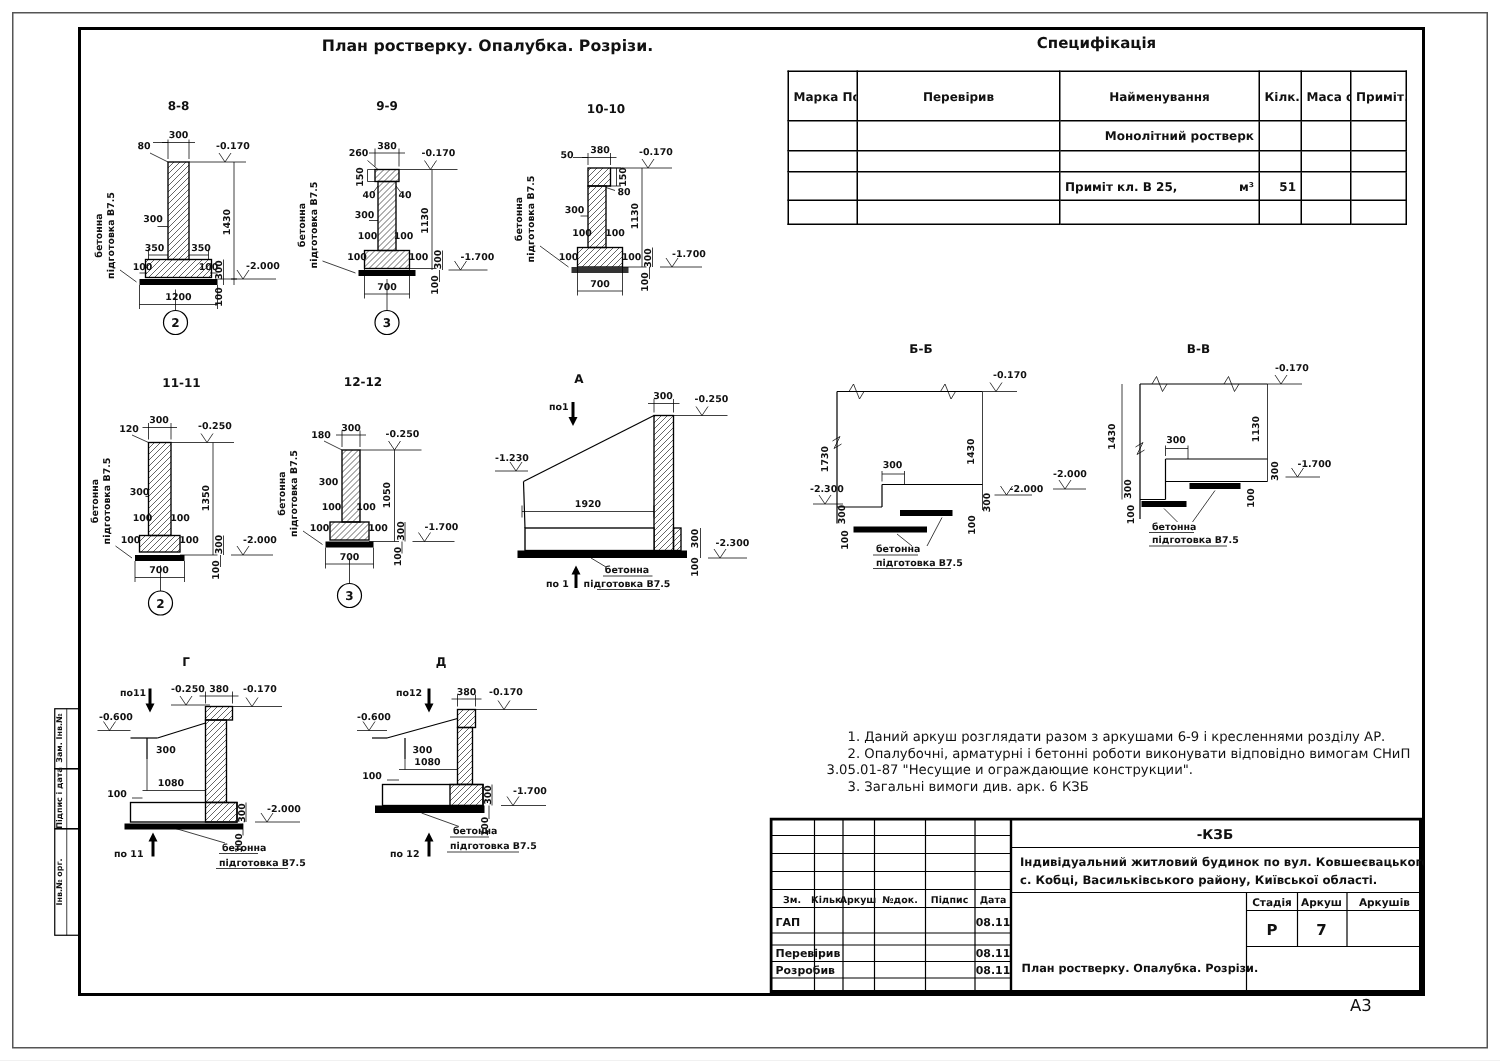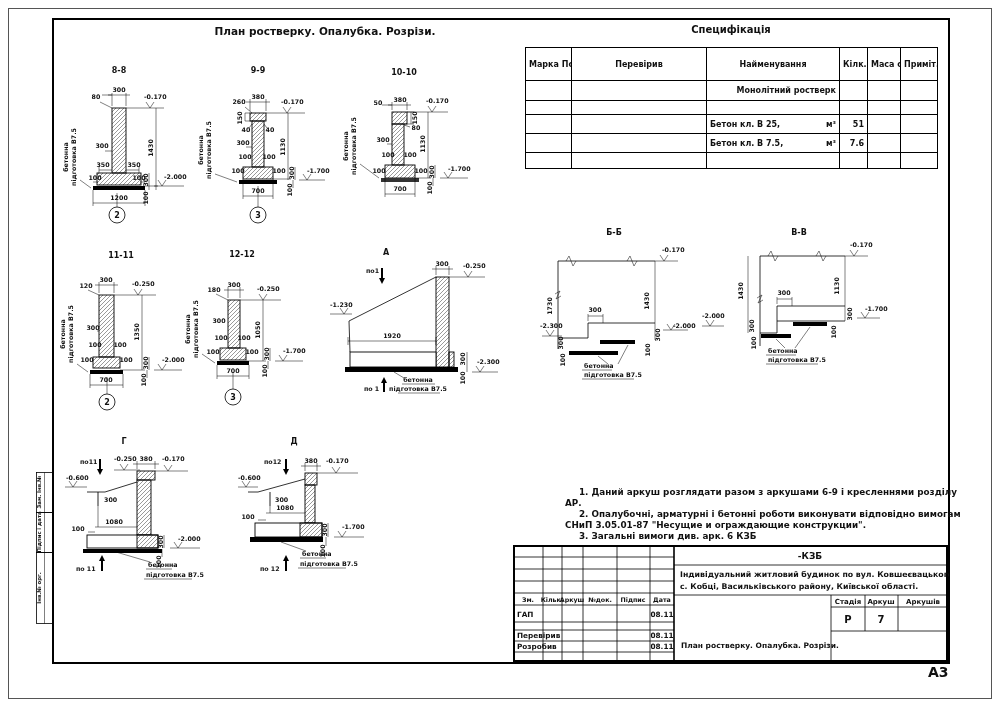--- a/index.html
+++ b/index.html
@@ -1,37 +1,37 @@
 <!DOCTYPE html>
 <html><head>
 <meta charset="utf-8">
 <style>
   html,body{margin:0;padding:0;background:#e8e8e8;}
   .page{position:relative;width:1000px;height:707px;background:#fff;font-family:"DejaVu Sans",sans-serif;overflow:hidden;}
   .outer-border{position:absolute;left:8px;top:8px;width:982px;height:689px;border:1px solid #555;}
   .frame{position:absolute;left:52px;top:18px;width:894px;height:642px;border:2px solid #000;}
   .sheet-title{position:absolute;left:185px;top:25px;width:280px;text-align:center;font-size:10.5px;font-weight:bold;color:#111;}
-  .a3{position:absolute;left:928px;top:664px;font-size:14px;font-weight:bold;color:#111;}
+  .a3{position:absolute;left:900px;top:664px;font-size:11px;font-weight:normal;color:#111;}
   .sec{position:absolute;}
   svg text{fill:#111;}
   .d{font:bold 6.3px "DejaVu Sans",sans-serif;}
   .tt{font:bold 8px "DejaVu Sans",sans-serif;}
   .s{stroke:#000;stroke-width:0.8;fill:none;}
   .sh{stroke:#000;stroke-width:0.9;}
   .thin{stroke:#000;stroke-width:0.5;fill:none;}
   
   .spec{position:absolute;left:525px;top:24px;width:412px;color:#111;}
   .spec-title{text-align:center;font-size:10px;font-weight:bold;margin-bottom:12px;}
   table.spec-t{border-collapse:collapse;width:412px;table-layout:fixed;}
   table.spec-t td{border:1px solid #000;font-size:8px;font-weight:bold;padding:0 3px;overflow:hidden;white-space:nowrap;}
   table.spec-t .hd{text-align:center;height:32px;}
   .cell-flex{display:flex;justify-content:space-between;}
   .ctr{text-align:right;}
   
-  .notes{position:absolute;left:565px;top:487px;width:398px;font-size:8.8px;font-weight:bold;color:#111;line-height:1.25;}
+  .notes{position:absolute;left:551px;top:487px;width:398px;font-size:8.8px;font-weight:normal;color:#111;line-height:1.25;}
   .notes div{text-indent:14px;}
 </style>
 </head>
 <body>
 
 <div class="page">
   <div class="outer-border"></div>
   <div class="frame"></div>
 
   <div class="sheet-title">План ростверку. Опалубка. Розрізи.</div>
@@ -70,38 +70,25 @@
             <td></td>
             <td></td>
             <td></td>
             <td></td>
           </tr>
       <tr style="height:19px">
         <td></td>
             <td></td>
         <td>
               <span class="cell-flex">
-                <span>Бетон кл. В 25,</span>
+                <span>Приміт кл. В 25,</span>
                 <span>м³</span>
               </span>
             </td>
         <td class="ctr">51</td>
-        <td></td>
-            <td></td>
-      </tr>
-      <tr style="height:19px">
-        <td></td>
-            <td></td>
-        <td>
-              <span class="cell-flex">
-                <span>Бетон кл. В 7.5,</span>
-                <span>м³</span>
-              </span>
-            </td>
-        <td class="ctr">7.6</td>
         <td></td>
             <td></td>
       </tr>
       <tr style="height:16px">
             <td></td>
             <td></td>
             <td></td>
             <td></td>
             <td></td>
             <td></td>

